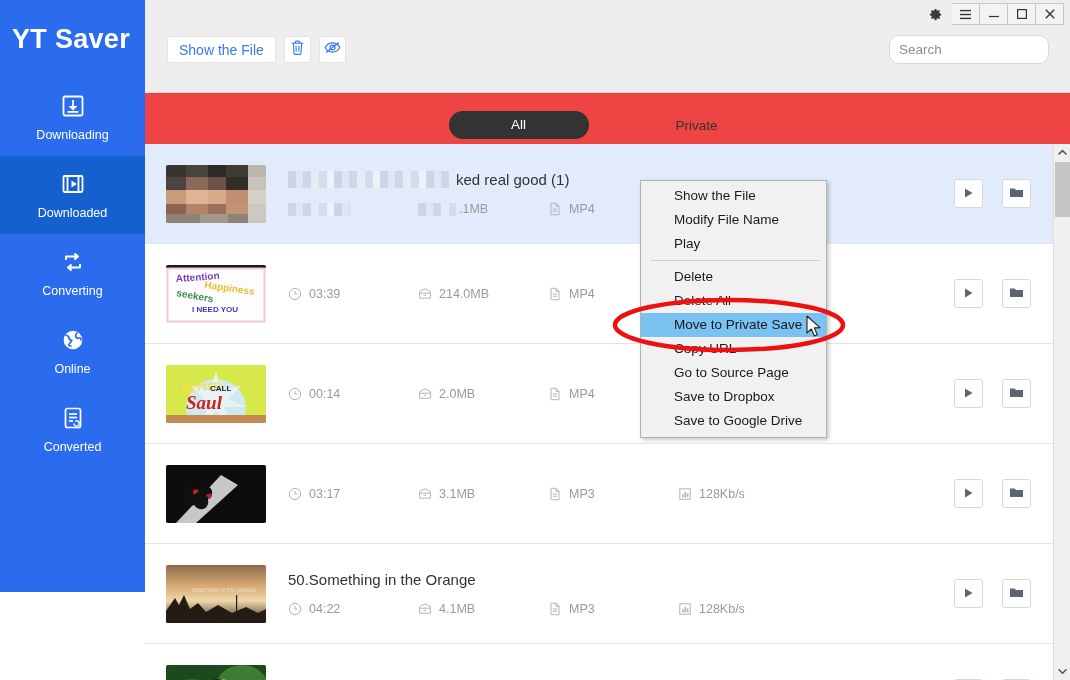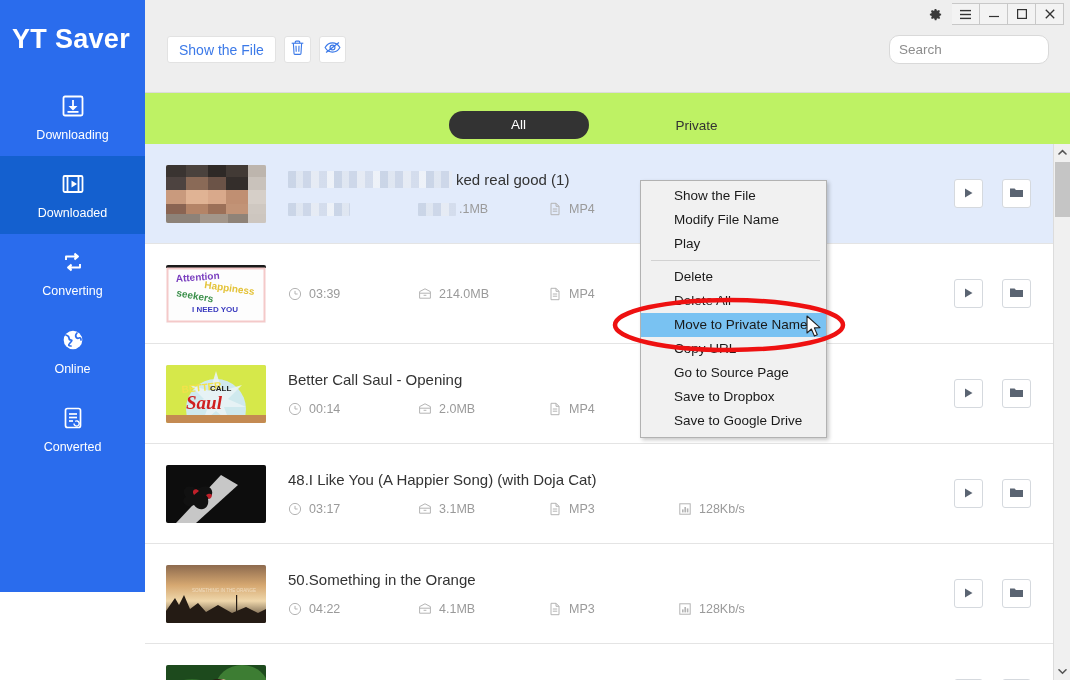--- a/index.html
+++ b/index.html
@@ -96,21 +96,21 @@
     font-family: "Liberation Sans", sans-serif;
     color: #333;
     outline: none;
   }
   #search-input::placeholder { color: #8d8d8d; }
 
   
   #tabbar {
     position: absolute; left: 145px; top: 93px;
     width: 925px; height: 65px;
-    background: #bef264;
+    background: #ef4444;
     border-bottom: 1px solid #dadada;
     display: flex; align-items: center; justify-content: center;
     gap: 0px;
   }
   .tab {
     font-size: 13.5px; color: #333333;
     cursor: pointer;
     text-align: center;
   }
   .tab.active {
@@ -521,23 +521,20 @@
           <rect width="100" height="58" fill="#d6e84a"></rect>
           <circle cx="50" cy="44" r="30" fill="#cfe9ee"></circle>
           <path d="M50 6 L56 26 L76 20 L62 34 L80 42 L58 42 L64 58 L50 46 L36 58 L42 42 L20 42 L38 34 L24 20 L44 26 Z" fill="#e8f3f5" opacity="0.9"></path>
           <text x="16" y="28" font-family="Liberation Sans" font-size="10" font-weight="bold" fill="#f2e24a" transform="rotate(-6 16 28)">BETTER</text>
           <text x="44" y="26" font-family="Liberation Sans" font-size="8" font-weight="bold" fill="#222">CALL</text>
           <text x="20" y="44" font-family="Liberation Serif" font-size="19" font-weight="bold" font-style="italic" fill="#cf2020">Saul</text>
           <rect x="0" y="50" width="100" height="8" fill="#c48a52"></rect>
         </svg>
       </div>
       <div class="row-body">
-        <div class="row-title">
-          <span>Better Call Saul - Opening</span>
-        </div>
         <div class="meta">
           <div class="meta-item">
             <span class="meta-icon">
               <svg width="14" height="14" viewBox="0 0 14 14" fill="none" stroke="#b4b4b4" stroke-width="1">
                   <circle cx="7" cy="7" r="5.6"></circle>
                   <path d="M7 3.9V7h2.6"></path>
                 </svg>
             </span>
             <span>00:14</span>
           </div>
@@ -582,23 +579,20 @@
       <div class="thumb">
         <svg width="100" height="58" viewBox="0 0 100 58">
           <rect width="100" height="58" fill="#0d0d0d"></rect>
           <path d="M10 58 L55 10 L72 20 L30 58 Z" fill="#e9e9e9" opacity="0.85"></path>
           <path d="M30 24 C22 18 14 24 20 32 C14 34 18 44 28 40 C34 48 44 44 42 34 C50 30 46 18 36 22 Z" fill="#111"></path>
           <path d="M33 26 C29 22 25 26 28 30 Z" fill="#c0202a"></path>
           <path d="M40 30 C46 26 48 32 43 34 Z" fill="#c0202a"></path>
         </svg>
       </div>
       <div class="row-body">
-        <div class="row-title">
-          <span>48.I Like You (A Happier Song) (with Doja Cat)</span>
-        </div>
         <div class="meta">
           <div class="meta-item">
             <span class="meta-icon">
               <svg width="14" height="14" viewBox="0 0 14 14" fill="none" stroke="#b4b4b4" stroke-width="1">
                   <circle cx="7" cy="7" r="5.6"></circle>
                   <path d="M7 3.9V7h2.6"></path>
                 </svg>
             </span>
             <span>03:17</span>
           </div>
@@ -772,21 +766,21 @@
     </div>
   </div>
 
   <div id="ctxmenu">
     <div class="ctx-item">Show the File</div>
     <div class="ctx-item">Modify File Name</div>
     <div class="ctx-item">Play</div>
     <div class="ctx-sep"></div>
     <div class="ctx-item">Delete</div>
     <div class="ctx-item">Delete All</div>
-    <div class="ctx-item highlight">Move to Private Name</div>
+    <div class="ctx-item highlight">Move to Private Save</div>
     <div class="ctx-item">Copy URL</div>
     <div class="ctx-item">Go to Source Page</div>
     <div class="ctx-item">Save to Dropbox</div>
     <div class="ctx-item">Save to Google Drive</div>
   </div>
 
   <div id="annotation">
     <svg width="245" height="62" viewBox="0 0 245 62">
       <ellipse cx="119" cy="31" rx="114" ry="25" fill="none" stroke="#ee1111" stroke-width="4.5"></ellipse>
     </svg>

